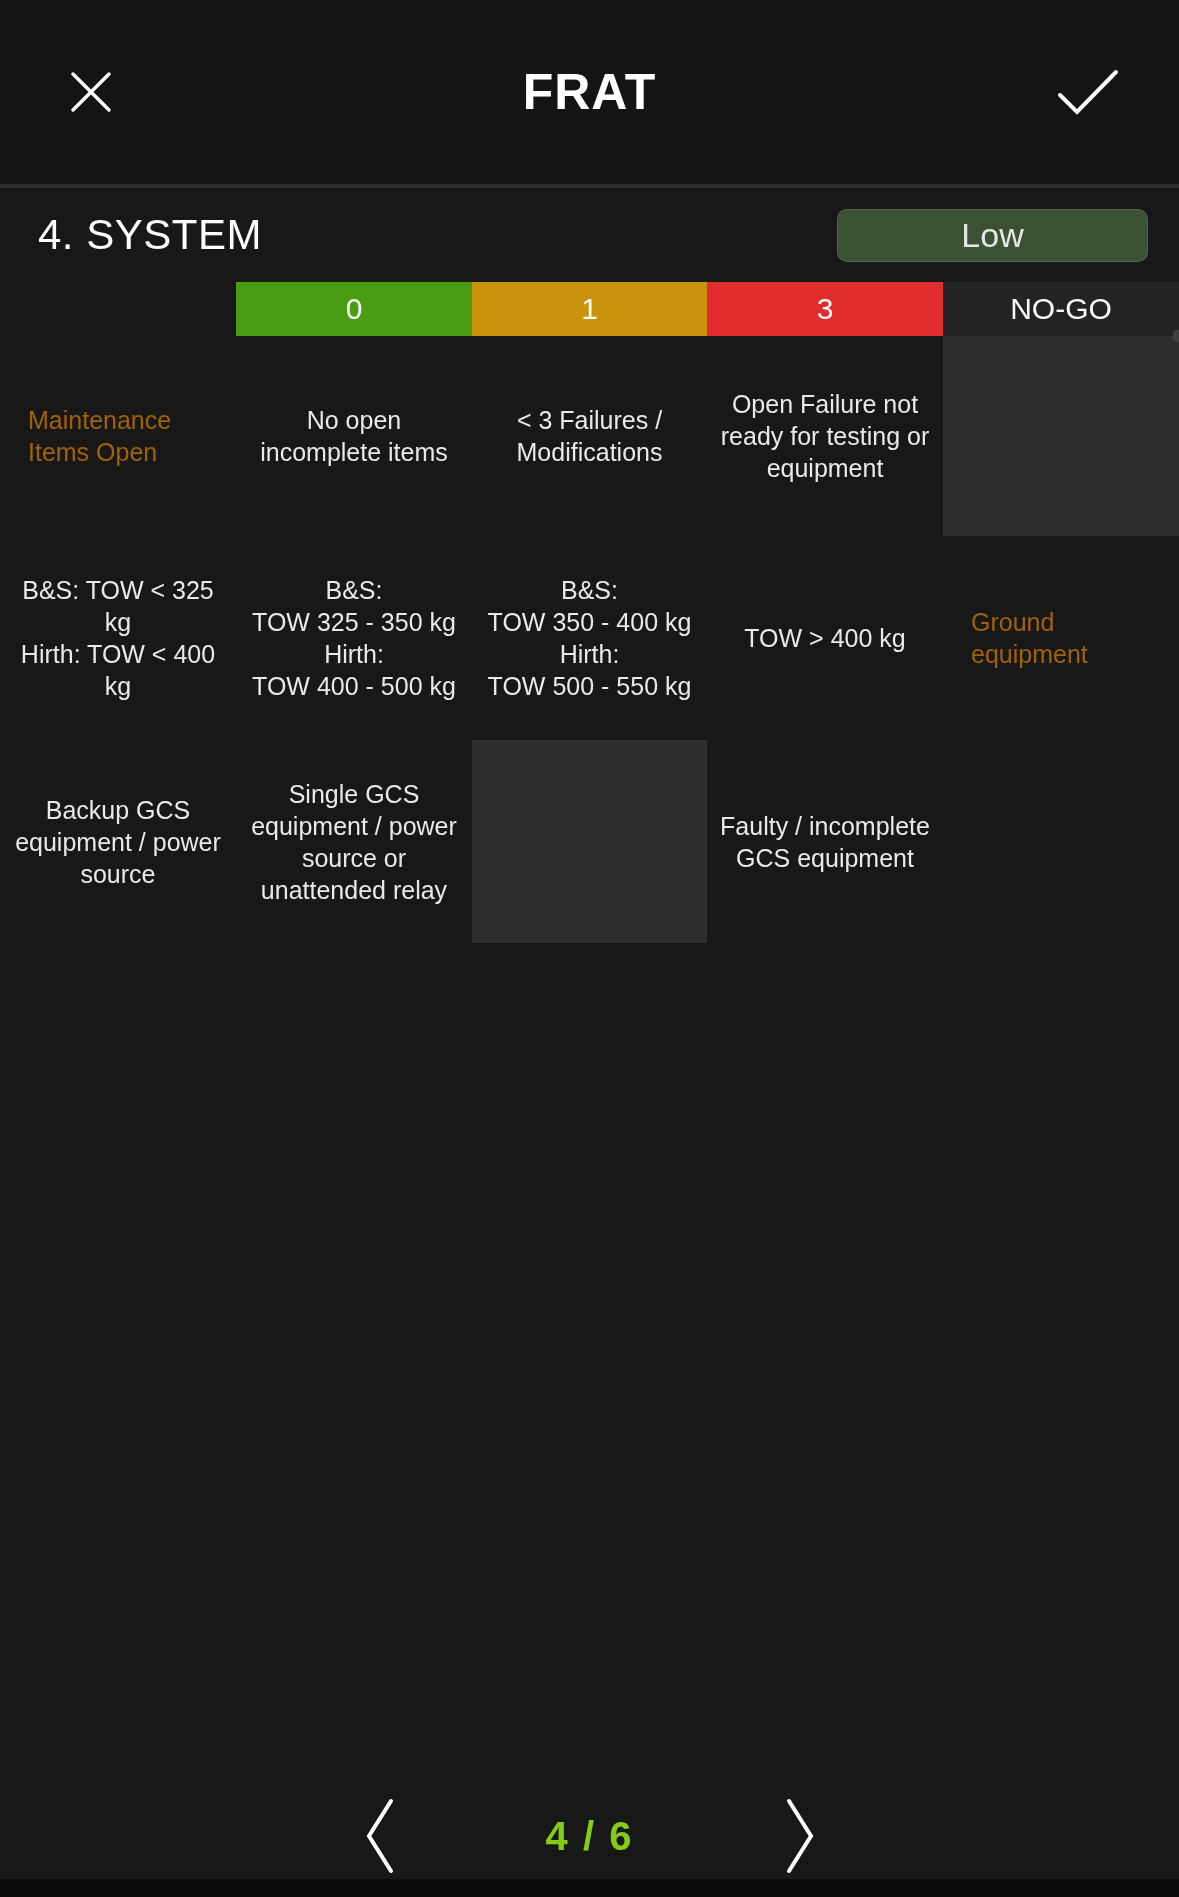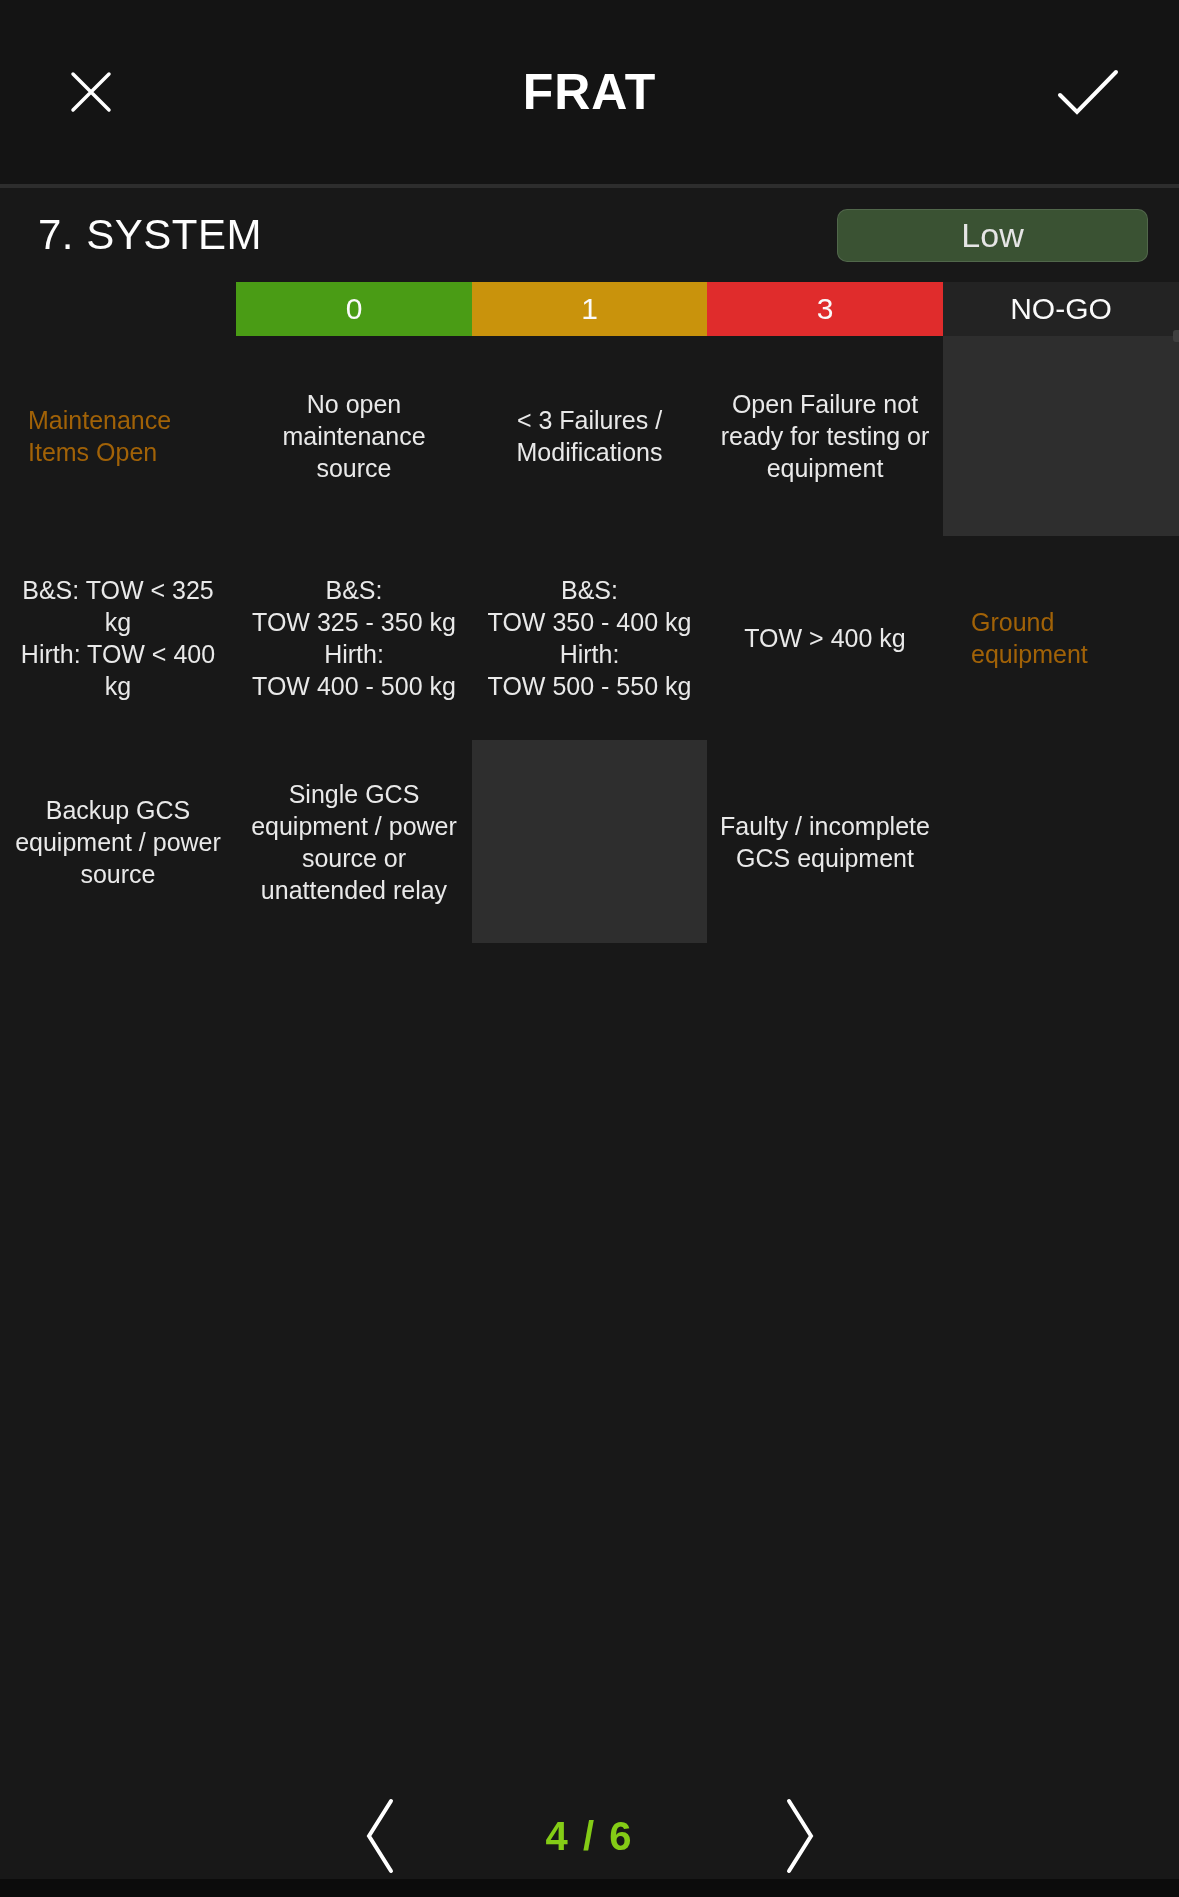--- a/index.html
+++ b/index.html
@@ -79,36 +79,36 @@
         <svg width="66" height="50" viewBox="0 0 66 50">
           <path d="M5 28 L22 45 L61 5" stroke="#ffffff" stroke-width="4" fill="none" stroke-linecap="round"></path>
         </svg>
       </span>
     </button>
   </header>
 
   <div class="divider"></div>
 
   <section class="section-header">
-    <div class="section-title">7. SYSTEM</div>
+    <div class="section-title">4. SYSTEM</div>
     <div class="risk-badge" style="background: rgb(58, 82, 51); color: #e5e5e5;">Low</div>
   </section>
 
   <div class="matrix">
 
     <div class="mx-cell mx-corner"></div>
     <div class="mx-cell mx-head" style="background: rgb(74, 156, 21);">0</div>
     <div class="mx-cell mx-head" style="background: rgb(201, 147, 12);">1</div>
     <div class="mx-cell mx-head" style="background: rgb(224, 44, 44);">3</div>
     <div class="mx-cell mx-head" style="background: rgb(35, 35, 35);">NO-GO</div>
 
     <div class="mx-cell mx-label">Maintenance
 Items Open</div>
     <div class="mx-cell mx-opt">No open
-maintenance source</div>
+incomplete items</div>
     <div class="mx-cell mx-opt">&lt; 3 Failures /
 Modifications</div>
     <div class="mx-cell mx-opt">Open Failure not
 ready for testing or
 equipment</div>
     <div class="mx-cell mx-opt empty" style="background: rgb(46, 46, 46);"></div>
 
     <div class="mx-cell mx-opt">B&amp;S: TOW &lt; 325 kg
 Hirth: TOW &lt; 400 kg</div>
     <div class="mx-cell mx-opt">B&amp;S:

